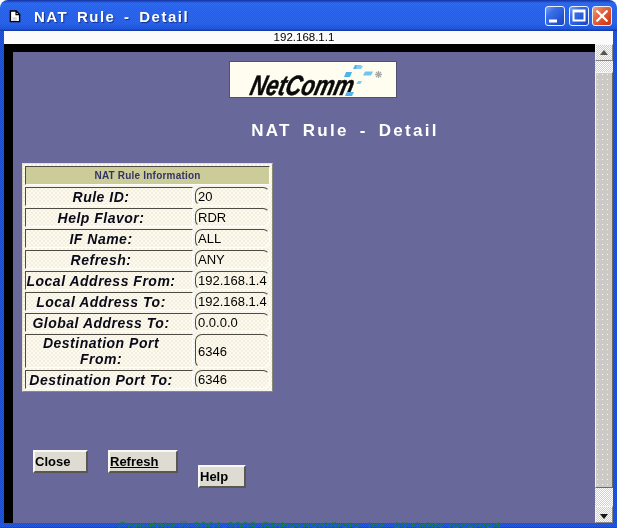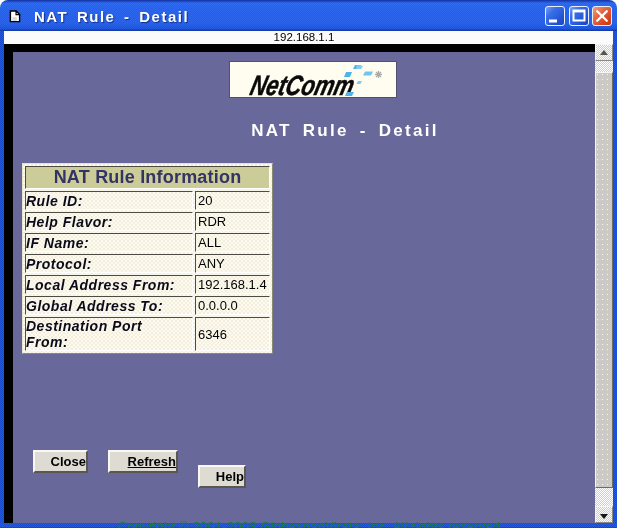--- a/index.html
+++ b/index.html
@@ -48,27 +48,27 @@
   #nattbl { position:absolute; left:22px; top:163px; width:251px; background:#fdfcec;
     background-image:radial-gradient(circle at 1px 1px, #e8c8c8 0.5px, transparent 0.8px),
                      radial-gradient(circle at 3px 3px, #d8d8d0 0.5px, transparent 0.8px);
     background-size:4px 4px;
     border-collapse:separate; border-spacing:2px;
     border-top:1px solid #e4e2cc; border-left:1px solid #e4e2cc;
     border-right:1px solid #8a8a78; border-bottom:1px solid #8a8a78; }
   #nattbl td, #nattbl th { border:1px solid; border-color:#4c4c44 #ffffff #ffffff #4c4c44;
     height:19px; font-size:13px; padding:0; }
   #nattbl th { background:#cccc99; color:#333366; font-weight:bold; text-align:center;
-    font-size:18px; letter-spacing:0.2px; }
-  #nattbl td.l { text-align:left; font-weight:bold; font-style:italic; color:#0a0a1a;
+    font-size:10px; letter-spacing:0.2px; }
+  #nattbl td.l { text-align:center; font-weight:bold; font-style:italic; color:#0a0a1a;
     padding-right:16px; width:168px; font-size:14px; letter-spacing:0.5px; }
-  #nattbl td.v { text-align:left; padding-left:2px; color:#000; width:75px; }
+  #nattbl td.v { text-align:left; padding-left:2px; color:#000; width:75px;border-radius:7px; }
 
   .wbtn { position:absolute; top:450px; height:23px; background:#dedbd3; color:#000;
-    font-weight:bold; font-size:13px; text-align:right; line-height:20px;
+    font-weight:bold; font-size:13px; text-align:left; line-height:20px;
     border-top:2px solid #f8f7f4; border-left:2px solid #f8f7f4;
     border-right:2px solid #5a574f; border-bottom:2px solid #5a574f; }
   #b-close { left:33px; width:55px; }
   #b-refresh { left:108px; width:70px;text-decoration:underline; }
   #b-help { left:198px; width:48px;margin-top:15px; }
 
   #copy { position:absolute; left:20px; top:499px; width:582px; text-align:center;
     color:#15803d; font-size:13px; letter-spacing:0.2px;margin-top:20px; }
 
   
@@ -155,33 +155,41 @@
         </tr>
     <tr>
           <td class="l">Help Flavor:</td>
           <td class="v">RDR</td>
         </tr>
     <tr>
           <td class="l">IF Name:</td>
           <td class="v">ALL</td>
         </tr>
     <tr>
-          <td class="l">Protocol:</td>
+          <td class="l">Refresh:</td>
           <td class="v">ANY</td>
         </tr>
     <tr>
           <td class="l">Local Address From:</td>
           <td class="v">192.168.1.4</td>
         </tr>
     <tr>
+          <td class="l">Local Address To:</td>
+          <td class="v">192.168.1.4</td>
+        </tr>
+    <tr>
           <td class="l">Global Address To:</td>
           <td class="v">0.0.0.0</td>
         </tr>
     <tr>
           <td class="l">Destination Port From:</td>
+          <td class="v">6346</td>
+        </tr>
+    <tr>
+          <td class="l">Destination Port To:</td>
           <td class="v">6346</td>
         </tr>
   </tbody>
     </table>
 
   <div class="wbtn" id="b-close">Close</div>
   <div class="wbtn" id="b-refresh">Refresh</div>
   <div class="wbtn" id="b-help">Help</div>
 
   <div id="copy">Copyright © 2001-2003 GlobespanVirata, Inc. All rights reserved.</div>

